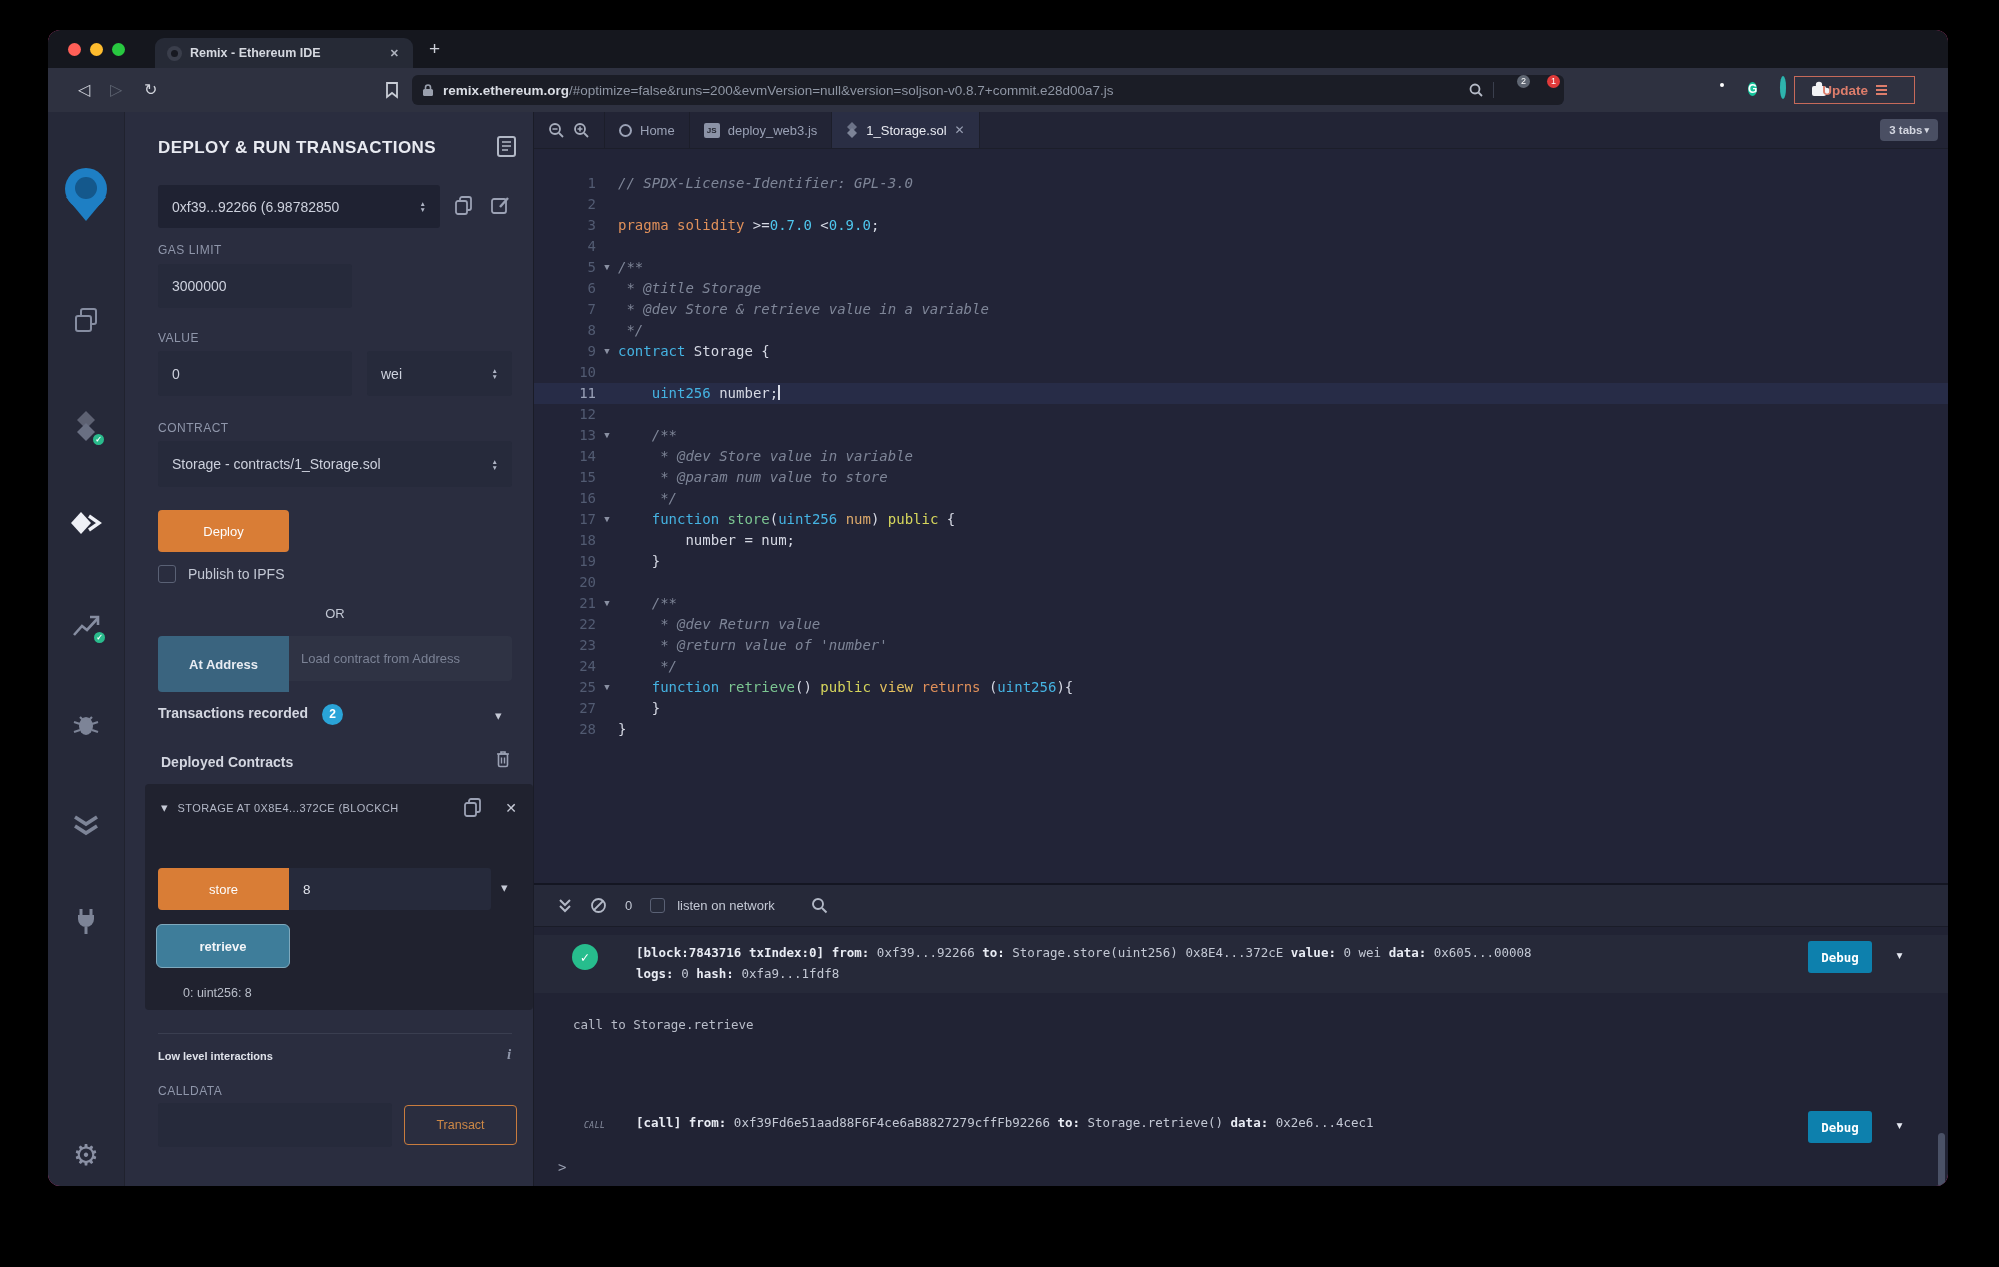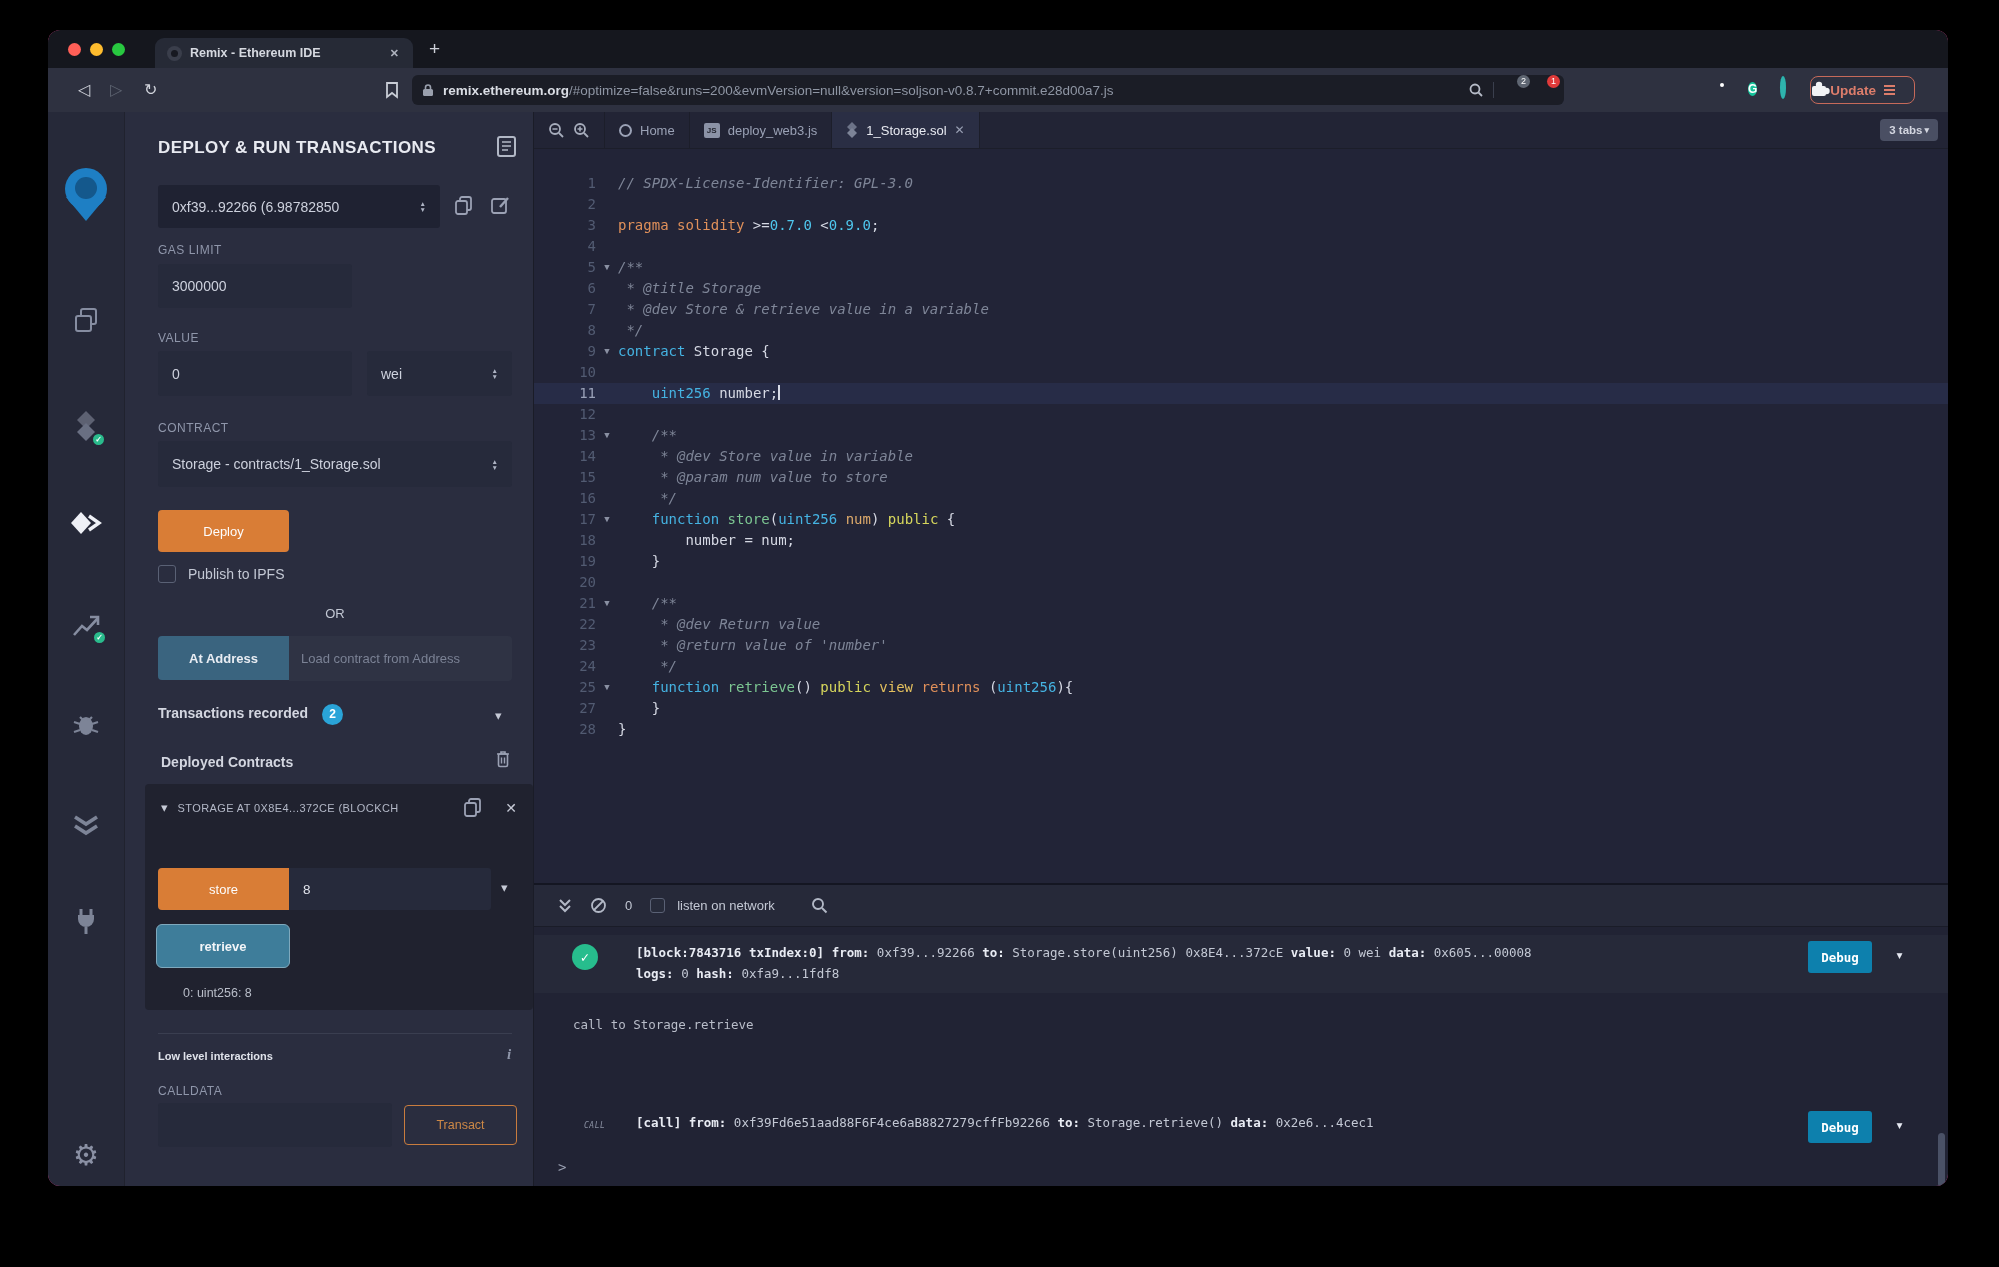--- a/index.html
+++ b/index.html
@@ -29,21 +29,21 @@
   .badge.red{background:#e03a3a}
   .shield{width:19px;height:21px;background:#fb542b;clip-path:polygon(50% 0,96% 12%,88% 72%,50% 100%,12% 72%,4% 12%)}
   .bat{width:21px;height:19px;background:#89239b;clip-path:polygon(50% 4%,98% 92%,2% 92%);position:relative}
   .bat:after{content:"";position:absolute;left:6px;top:8px;width:9px;height:8px;background:#efe7f3;clip-path:polygon(50% 0,100% 100%,0 100%)}
   .ext{position:absolute;top:11px}
   .fox{width:21px;height:19px;background:#e8821e;clip-path:polygon(0 0,20% 60%,12% 92%,38% 100%,62% 100%,88% 92%,80% 60%,100% 0,60% 22%,40% 22%)}
   .tagic{width:17px;height:17px;background:#3f7ae0;border-radius:4px;transform:rotate(45deg);position:relative;top:2px}
   .tagic:after{content:"";position:absolute;left:4px;top:4px;width:4px;height:4px;border-radius:50%;background:#fff}
   .gram{width:20px;height:20px;border-radius:50%;background:#15c39a;color:#fff;font-size:12px;font-weight:bold;text-align:center;line-height:20px}
   .tealc{width:20px;height:20px;border-radius:50%;background:#0d5f68;border:3px solid #2fb3ad}
-  .update{position:absolute;right:33px;top:8px;height:28px;border:1.5px solid #c66a5a;border-radius:8px;background:none;color:#dd7d6b;font-family:inherit;font-size:13.5px;font-weight:bold;padding:0 19px;display:flex;align-items:center;gap:8px}
+  .update{position:absolute;right:33px;top:8px;height:28px;border:1.5px solid #c66a5a;border-radius:0;background:none;color:#dd7d6b;font-family:inherit;font-size:13.5px;font-weight:bold;padding:0 27px;display:flex;align-items:center;gap:8px}
   .burger{display:flex;flex-direction:column;gap:2.5px}
   .burger i{display:block;width:11px;height:1.6px;background:#dd7d6b}
 
   
   .app{flex:1;display:flex;min-height:0}
   .iconbar{flex:0 0 76px;background:#262939;position:relative}
   .ib{position:absolute;left:50%;transform:translateX(-50%)}
   .ibadge{position:absolute;right:-6px;bottom:-5px;width:15px;height:15px;border-radius:50%;background:#2abb8c;border:2px solid #262939;color:#fff;font-size:8px;font-weight:bold;line-height:11px;text-align:center}
   .gear{font-size:29px;color:#8a90a4;line-height:30px}
 
@@ -298,21 +298,21 @@
           </span>
       </div>
 
       <button class="abs orangebtn" style="left:33px;top:398px;width:131px;height:42px">Deploy</button>
 
       <span class="abs chk" style="left:33px;top:453px;width:18px;height:18px"></span>
       <span class="abs" style="left:63px;top:454px;color:#c3c8d4">Publish to IPFS</span>
 
       <div class="abs" style="left:33px;top:494px;width:354px;text-align:center;color:#c3c8d4;font-size:13px">OR</div>
 
-      <button class="abs ataddr-btn" style="left:33px;top:524px;width:131px;height:44px">At Address</button>
+      <button class="abs ataddr-btn" style="left:33px;top:524px;width:131px;height:56px">At Address</button>
       <input class="abs ataddr-inp" style="left: 164px; top: 524px; width: 223px; height: 45px;" placeholder="Load contract from Address">
 
       <div class="abs" style="left:33px;top:592px">
         <span class="rowlabel">Transactions recorded</span>
         <span class="countbadge">2</span>
       </div>
       <span class="abs chev" style="left:370px;top:596px">▾</span>
 
       <div class="abs rowlabel" style="left:36px;top:642px">Deployed Contracts</div>
       <span class="abs" style="left:370px;top:638px">

